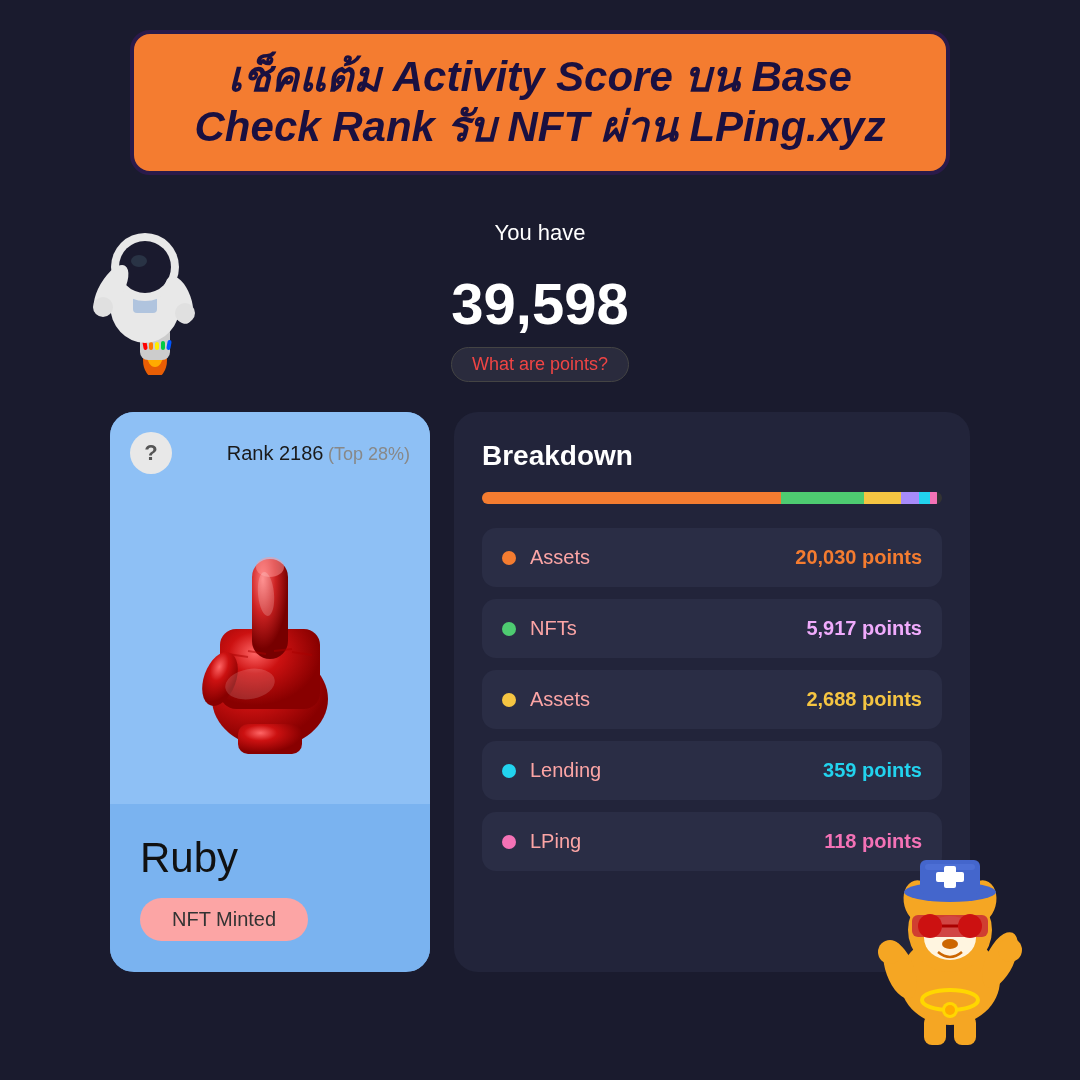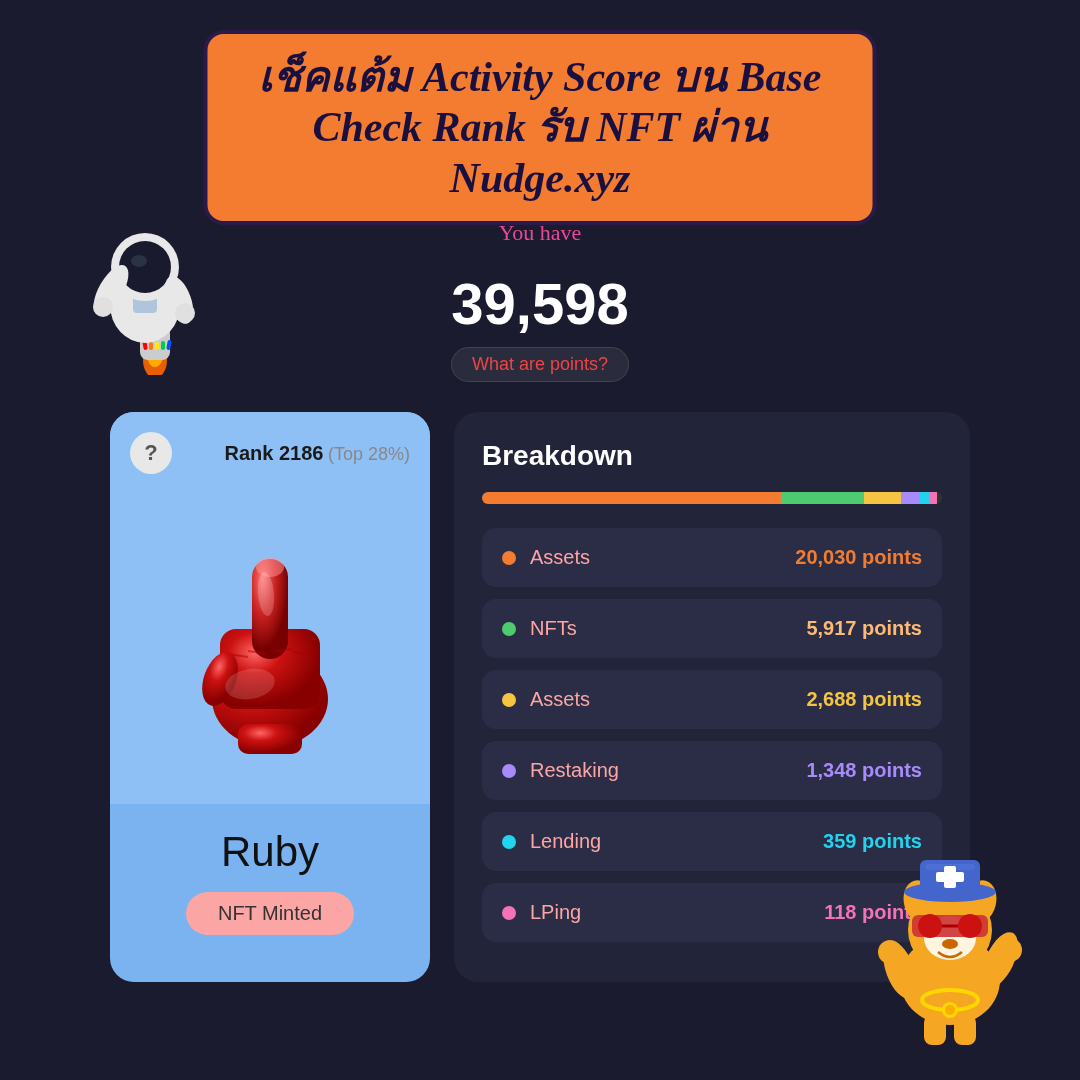--- a/index.html
+++ b/index.html
@@ -23,23 +23,22 @@
     
     .header-banner {
       position: absolute;
       top: 30px;
       left: 50%;
       transform: translateX(-50%);
       background: #f47c30;
       border-radius: 20px;
       padding: 18px 40px;
       text-align: center;
-      width: 673px;
+      width: 820px;
       border: 4px solid #2a1a4a;
-      font-family: Liberation Serif, serif;
     }
 
     .header-banner .title-line {
       font-size: 42px;
       font-weight: 900;
       color: #1a1040;
       line-height: 1.2;
       font-style: italic;
     }
 
@@ -52,24 +51,23 @@
       width: 860px;
     }
 
     
     .you-have-section {
       text-align: center;
       margin-bottom: 30px;
     }
 
     .you-have-label {
-      color: #ec4899;
+      color: #ffffff;
       font-size: 22px;
       margin-bottom: 8px;
-      font-family: Liberation Serif, serif;
     }
 
     .points-display {
       display: flex;
       align-items: center;
       justify-content: center;
       gap: 14px;
       margin-top: 24px;
     }
 
@@ -131,21 +129,21 @@
       display: flex;
       align-items: center;
       justify-content: center;
       font-size: 22px;
       font-weight: bold;
       color: #555;
     }
 
     .rank-text {
       font-size: 20px;
-      font-weight: bold;
+      font-weight: normal;
       color: #1a1a1a;
       text-align: right;
     }
 
     .rank-top {
       color: #888;
       font-size: 18px;
     }
 
     .nft-image-area {
@@ -158,22 +156,21 @@
     }
 
     
     .red-hand {
       width: 200px;
       height: 220px;
     }
 
     .nft-card-bottom {
       background: #7ab3f0;
-      padding: 24px;
-      text-align: center;
+      padding: 30px;
     }
 
     .nft-name {
       font-size: 42px;
       font-weight: 400;
       color: #111;
       margin-bottom: 16px;
     }
 
     .nft-minted-btn {
@@ -267,21 +264,21 @@
     }
 
   </style>
 </head>
 <body>
 
 <div class="bg">
 
   <div class="header-banner">
     <div class="title-line">เช็คแต้ม Activity Score บน Base</div>
-    <div class="title-line">Check Rank รับ NFT ผ่าน Nudge.xyz</div>
+    <div class="title-line">Check Rank รับ NFT ผ่าน LPing.xyz</div>
   </div>
 
   <div class="astronaut">
     <svg viewBox="0 0 180 180" xmlns="http://www.w3.org/2000/svg">
 
       <ellipse cx="100" cy="165" rx="12" ry="18" fill="#ff6600" opacity="0.9"></ellipse>
       <ellipse cx="100" cy="160" rx="8" ry="12" fill="#ffaa00"></ellipse>
 
       <rect x="85" y="130" width="30" height="35" rx="8" fill="#cccccc"></rect>
 
@@ -393,35 +390,28 @@
         <div class="dot" style="background:#f47c30"></div>
         <span class="item-label">Assets</span>
       </div>
       <span class="item-value" style="color:#f47c30">20,030 points</span>
     </div>
             <div class="breakdown-item">
       <div class="breakdown-item-left">
         <div class="dot" style="background:#4ecb71"></div>
         <span class="item-label">NFTs</span>
       </div>
-      <span class="item-value" style="color:#fdba74">5,917 points</span>
+      <span class="item-value" style="color:#f0abfc">5,917 points</span>
     </div>
             <div class="breakdown-item">
       <div class="breakdown-item-left">
         <div class="dot" style="background:#f5c542"></div>
         <span class="item-label">Assets</span>
       </div>
       <span class="item-value" style="color:#f5c542">2,688 points</span>
-    </div>
-            <div class="breakdown-item">
-      <div class="breakdown-item-left">
-        <div class="dot" style="background:#a78bfa"></div>
-        <span class="item-label">Restaking</span>
-      </div>
-      <span class="item-value" style="color:#a78bfa">1,348 points</span>
     </div>
             <div class="breakdown-item">
       <div class="breakdown-item-left">
         <div class="dot" style="background:#22d3ee"></div>
         <span class="item-label">Lending</span>
       </div>
       <span class="item-value" style="color:#22d3ee">359 points</span>
     </div>
             <div class="breakdown-item">
       <div class="breakdown-item-left">

